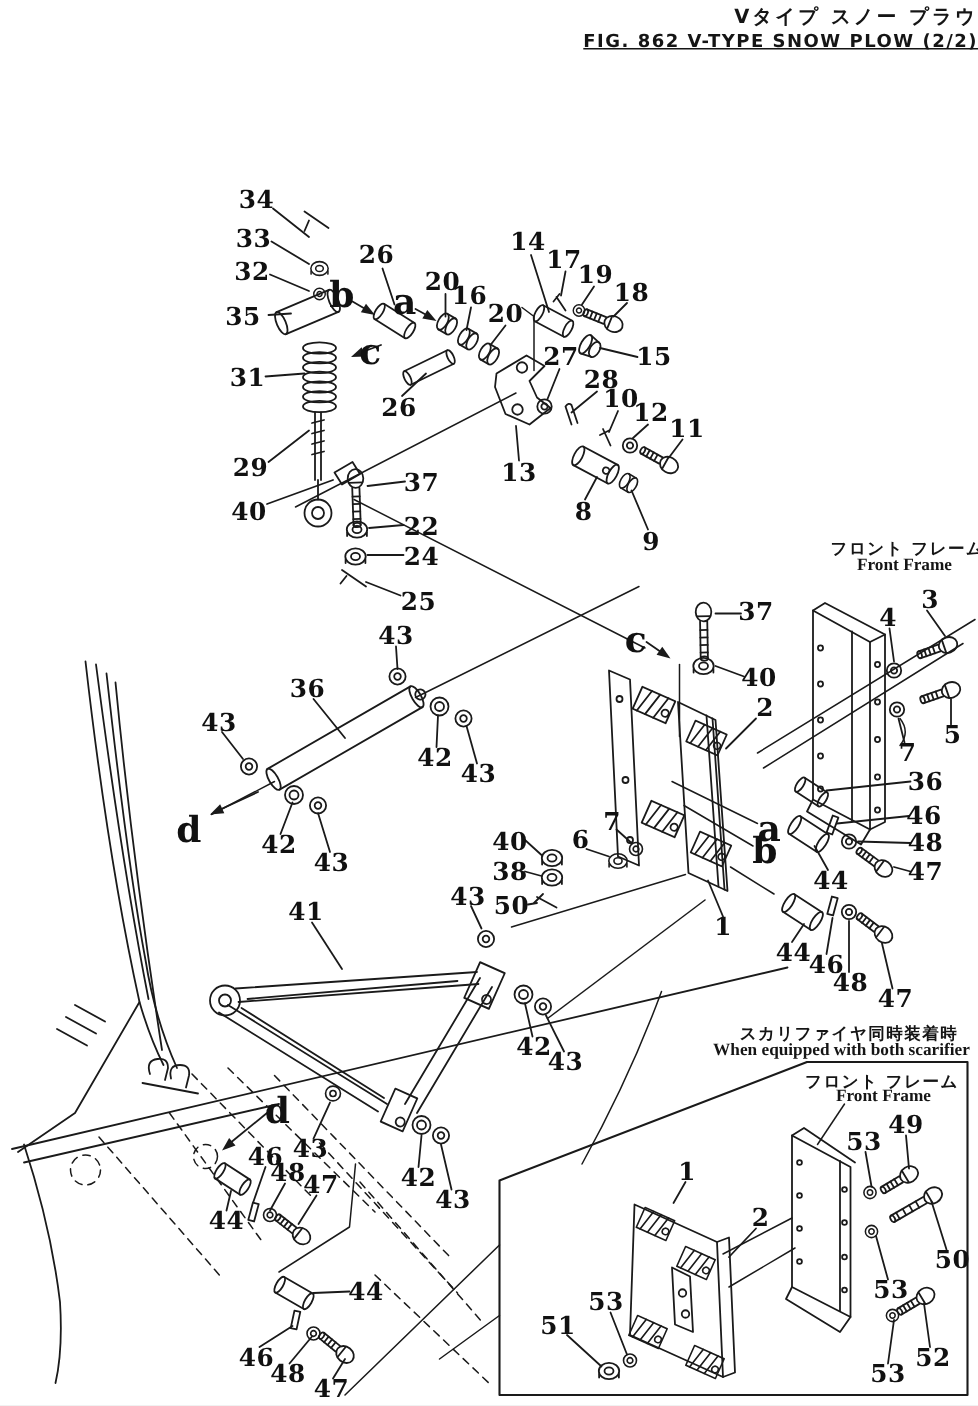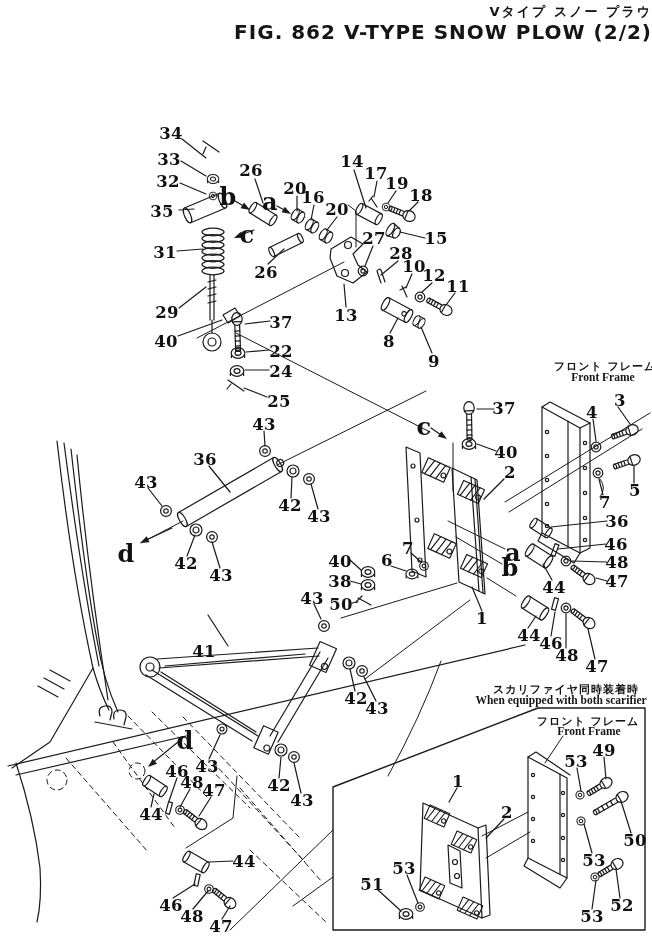--- a/index.html
+++ b/index.html
@@ -5,21 +5,21 @@
   html,body{margin:0;padding:0;background:#e8e8e8;}
   #page{position:relative;width:652px;height:937px;background:#ffffff;overflow:hidden;
         font-family:"DejaVu Sans",sans-serif;color:#151515;}
   #art{position:absolute;left:0;top:0;}
   svg *{stroke:#1a1a1a;fill:none;stroke-width:1.2;stroke-linecap:round;stroke-linejoin:round;}
   svg .thin{stroke-width:1;}
   svg .dash{stroke-dasharray:5 4;stroke-width:1;}
   svg .fill{fill:#1a1a1a;stroke:none;}
   #title-block{position:absolute;left:0;top:4px;width:100%;text-align:right;line-height:1.25;}
   #title-jp{font-size:13px;font-weight:600;letter-spacing:2px;}
-  #title-en{font-size:20px;font-weight:700;letter-spacing:1px;font-family:"DejaVu Sans",sans-serif;}
+  #title-en{font-size:12px;font-weight:700;letter-spacing:1px;font-family:"DejaVu Sans",sans-serif;text-decoration:underline;}
   .ann{position:absolute;transform:translate(-50%,-50%);white-space:nowrap;text-align:center;}
   .jp{font-size:11px;font-weight:700;letter-spacing:1px;}
   .en{font-size:11.5px;font-weight:600;font-family:Liberation Serif, serif;}
   .lbl{position:absolute;transform:translate(-50%,-50%);white-space:nowrap;
        font-family:"DejaVu Serif","Liberation Serif",serif;font-size:16.5px;font-weight:600;
        letter-spacing:.3px;color:#111;}
   .lbl.letter{font-size:24px;font-weight:600;}
 </style>
 </head>
 <body>
@@ -554,21 +554,21 @@
       <span class="lbl" style="left: 387px; top: 560px;">6</span>
       <span class="lbl" style="left: 408px; top: 548px;">7</span>
       <span class="lbl" style="left: 312px; top: 598px;">43</span>
       <span class="lbl" style="left: 264px; top: 424px;">43</span>
       <span class="lbl" style="left: 205px; top: 459px;">36</span>
       <span class="lbl" style="left: 146px; top: 482px;">43</span>
       <span class="lbl" style="left: 290px; top: 505px;">42</span>
       <span class="lbl" style="left: 319px; top: 516px;">43</span>
       <span class="lbl" style="left: 186px; top: 563px;">42</span>
       <span class="lbl" style="left: 221px; top: 575px;">43</span>
-      <span class="lbl" style="left: 204px; top: 608px; margin-top: 43px;">41</span>
+      <span class="lbl" style="left: 204px; top: 608px;">41</span>
       <span class="lbl" style="left: 356px; top: 698px;">42</span>
       <span class="lbl" style="left: 377px; top: 708px;">43</span>
       <span class="lbl" style="left: 207px; top: 766px;">43</span>
       <span class="lbl" style="left: 177px; top: 771px;">46</span>
       <span class="lbl" style="left: 192px; top: 782px;">48</span>
       <span class="lbl" style="left: 214px; top: 790px;">47</span>
       <span class="lbl" style="left: 151px; top: 814px;">44</span>
       <span class="lbl" style="left: 279px; top: 785px;">42</span>
       <span class="lbl" style="left: 302px; top: 800px;">43</span>
       <span class="lbl" style="left: 244px; top: 861px;">44</span>

